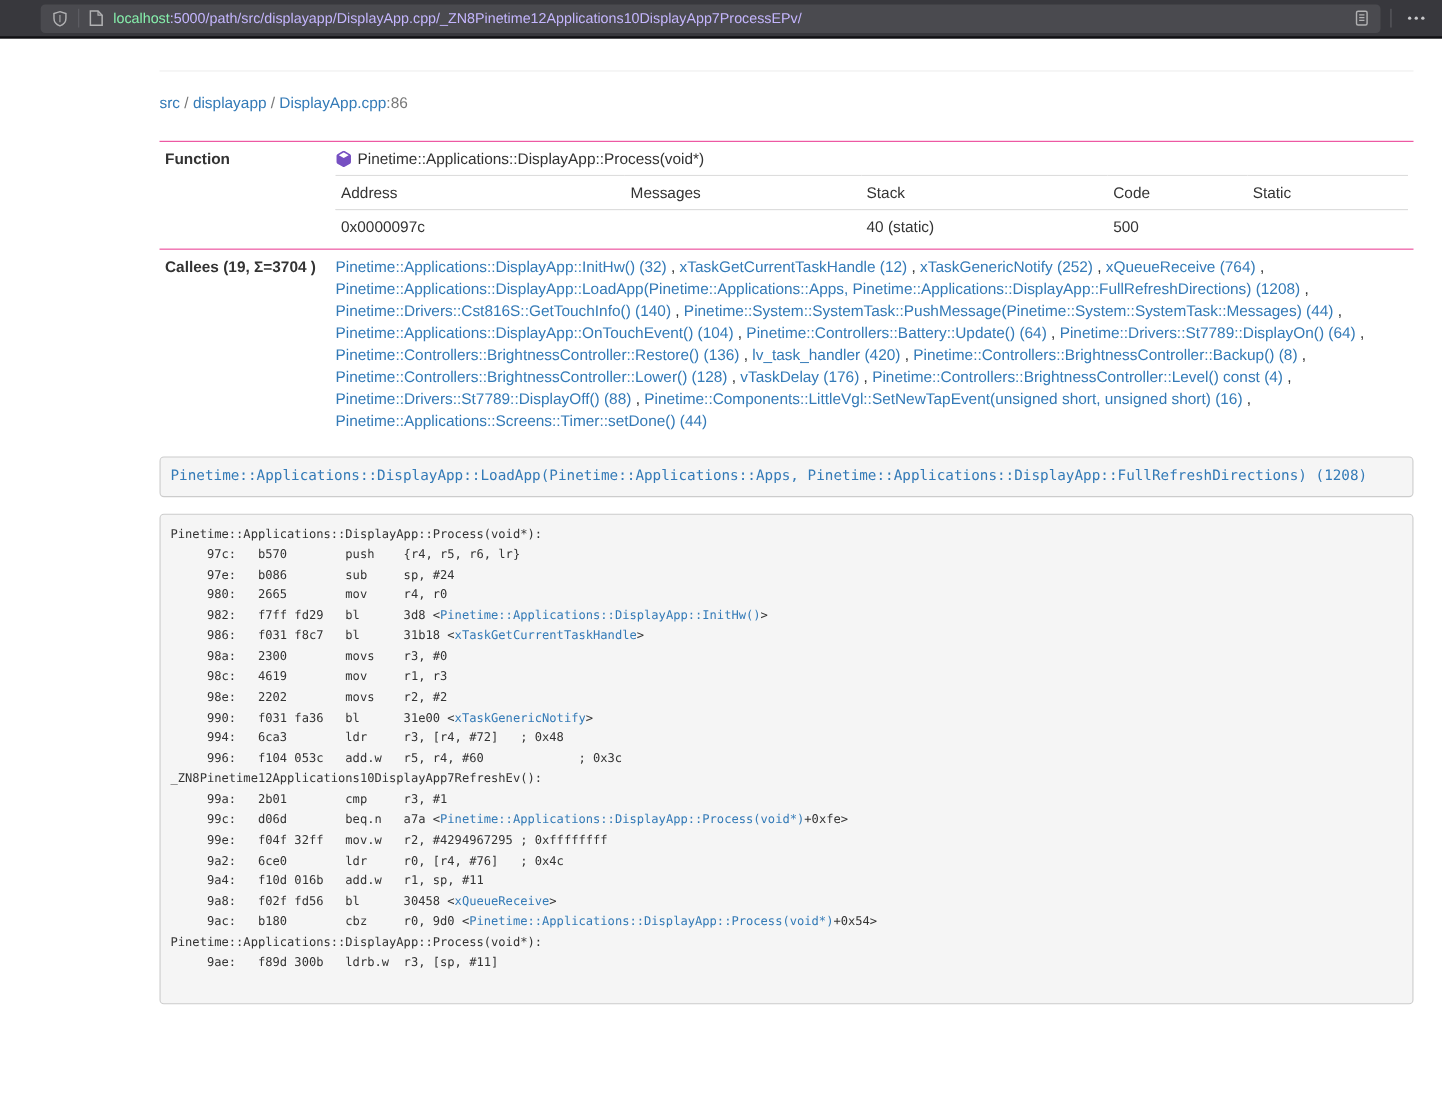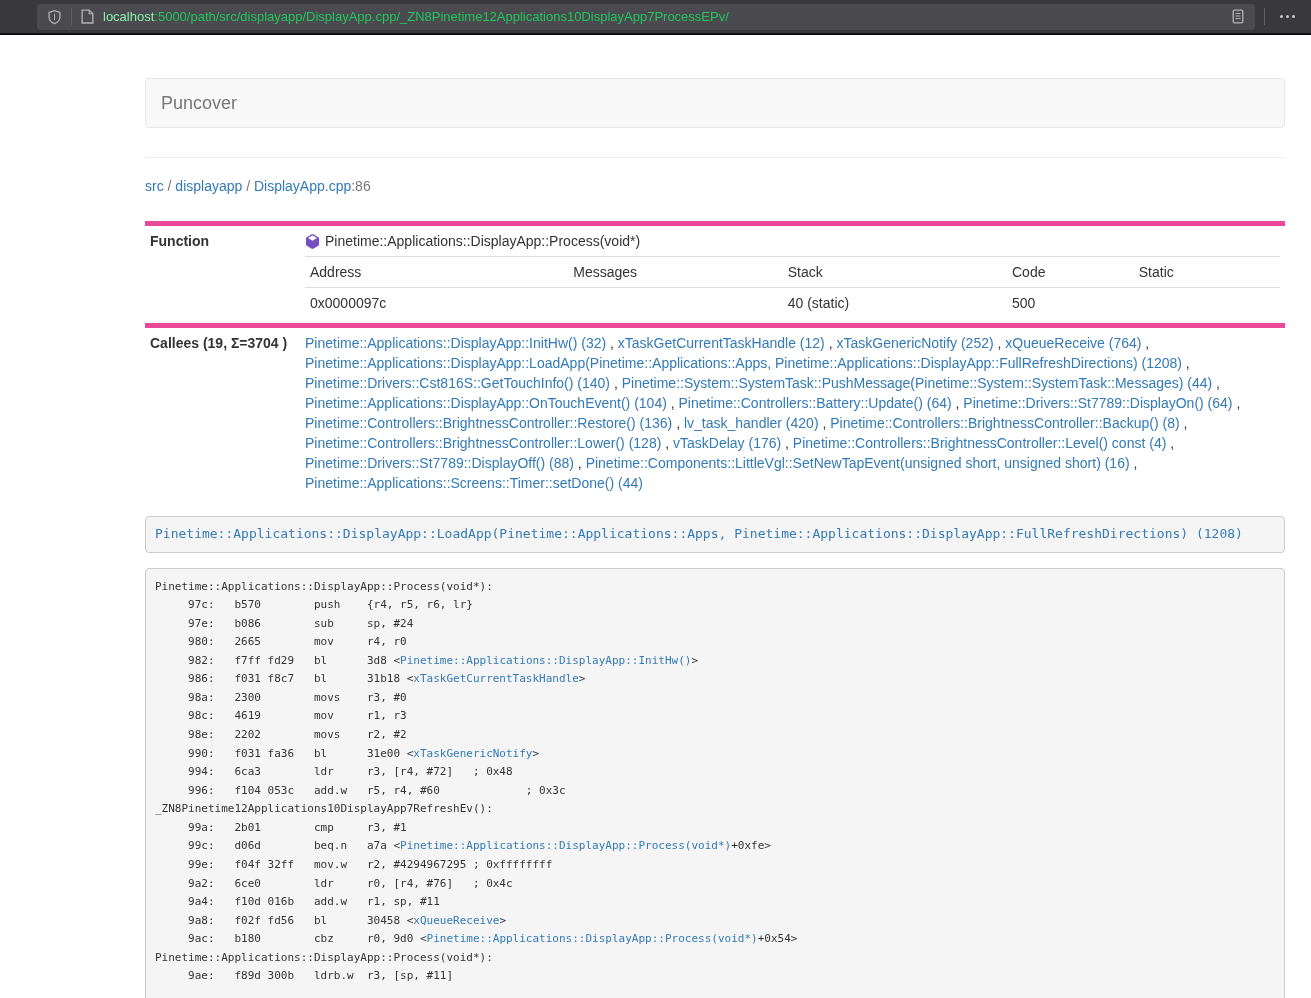--- a/index.html
+++ b/index.html
@@ -30,21 +30,21 @@
     align-items: center;
     padding: 0 10px;
     color: #b1b1b3;
     font-size: 13px;
     overflow: hidden;
     white-space: nowrap;
   }
   .urlbar .vsep { width: 1px; height: 17px; background: #5f5f64; margin: 0 9px; flex: none; }
   .chrome .vsep2 { width: 1px; height: 17px; background: #5f5f64; margin: 0 9px; flex: none; }
   .url-host { color: #86efac; }
-  .url-rest { color: #22c55e; }
+  .url-rest { color: #c4b5fd; }
   .urlbar .spacer { flex: 1 1 auto; }
   .cicon { flex: none; display: inline-flex; align-items: center; justify-content: center; }
   .dots { display: inline-flex; gap: 3px; padding: 0 6px; }
   .dots i { width: 3px; height: 3px; border-radius: 50%; background: #c8c8cb; display: block; }
 
   
   .wrap { margin-left: 145px; width: 1140px; }
   .navbar {
     margin-top: 43px;
     height: 50px;
@@ -56,21 +56,21 @@
     padding: 0 15px;
   }
   .brand { font-size: 18px; color: #777; line-height: 20px; }
   hr.rule { border: 0; border-top: 1px solid #eee; margin: 29px 0 0 0; }
   .crumbs { margin: 18px 0 25px 0; line-height: 20px; }
   .crumbs .sep, .crumbs .suffix { color: #777; }
 
   table.main { width: 100%; border-collapse: collapse; table-layout: fixed; }
   table.main > tbody > tr > th,
   table.main > tbody > tr > td {
-    border-top: 5px solid #ec4899;
+    border-top: 1px solid #ec4899;
     padding: 5px;
     vertical-align: top;
     text-align: left;
     line-height: 20px;
   }
   table.main > tbody > tr > th { width: 155px; font-weight: bold; white-space: nowrap; }
 
   .func-name { display: flex; align-items: center; gap: 5px; line-height: 20px; }
   .pkg-icon { flex: none; display: inline-flex; }
 
@@ -133,23 +133,20 @@
   <span class="vsep2"></span>
   <span class="cicon dots">
       <i></i>
       <i></i>
       <i></i>
     </span>
 </div>
 
 <div class="wrap">
 
-  <div class="navbar">
-    <a class="brand" style="color:#777">Puncover</a>
-  </div>
 
   <hr class="rule">
 
   <div class="crumbs"><a>src</a><span class="sep"> / </span><a>displayapp</a><span class="sep"> / </span><a>DisplayApp.cpp</a><span class="suffix">:86</span></div>
 
   <table class="main">
     <tbody>
       <tr>
         <th>Function</th>
         <td>

